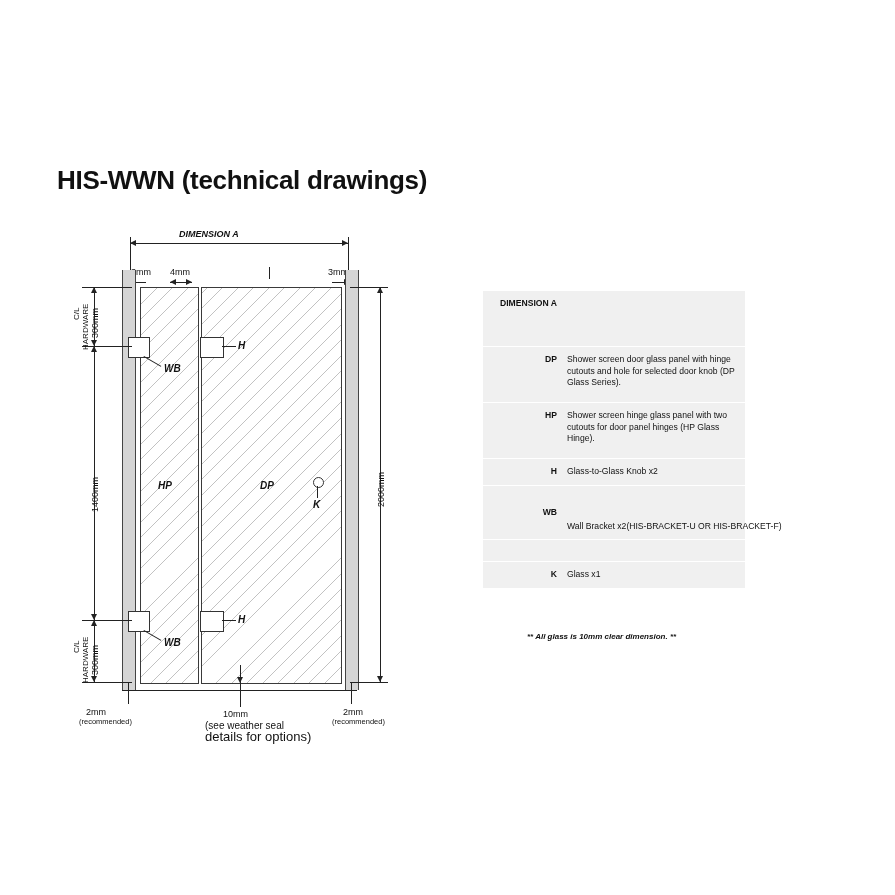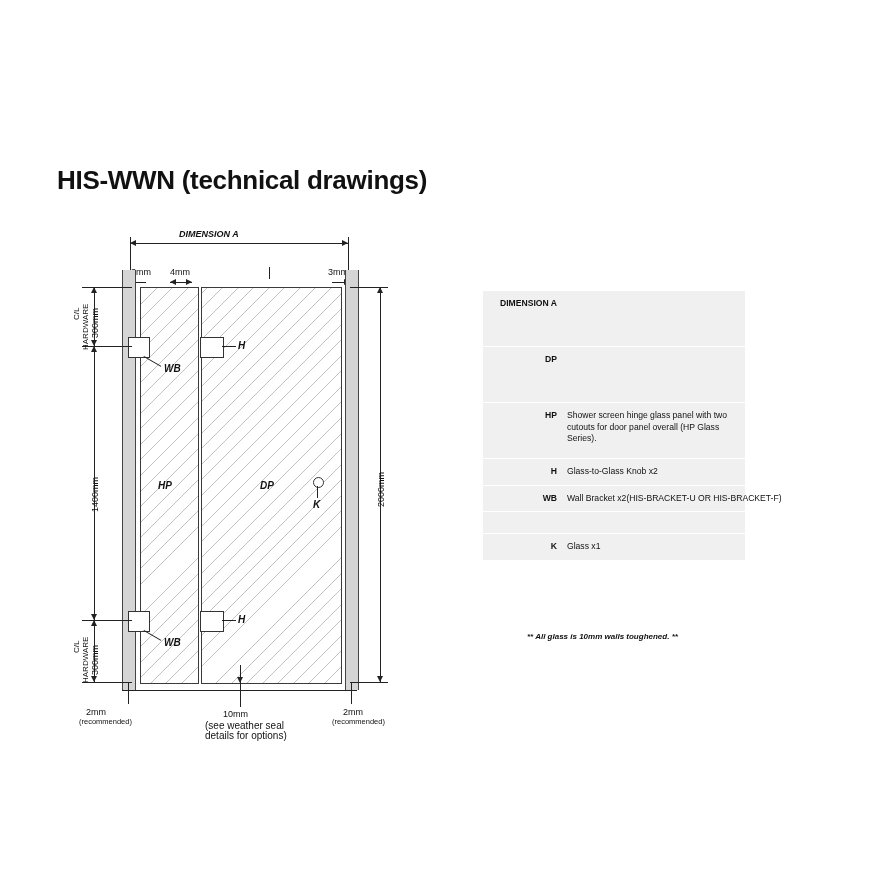--- a/index.html
+++ b/index.html
@@ -291,53 +291,54 @@
     <div class="dline h" style="left:62px; top:465px; width:235px;"></div>
 
     <div class="dline v" style="left:68px; top:457px; height:22px;"></div>
     <div class="lbl" style="left:26px; top:482px;">2mm</div>
     <div class="lbl" style="left:19px; top:493px; font-size:7.5px;">(recommended)</div>
 
     <div class="dline v" style="left:180px; top:440px; height:42px;"></div>
     <div class="arrow down" style="left:177px; top:452px;"></div>
     <div class="lbl" style="left:163px; top:484px;">10mm</div>
     <div class="lbl" style="left:145px; top:495px; font-size:10px;">(see weather seal</div>
-    <div class="lbl" style="left:145px; top:505px; font-size:10px;">details for options)</div>
+    <div class="lbl" style="left:145px; top:505px; font-size:13px;">details for options)</div>
 
     <div class="dline v" style="left:291px; top:457px; height:22px;"></div>
     <div class="lbl" style="left:283px; top:482px;">2mm</div>
     <div class="lbl" style="left:272px; top:493px; font-size:7.5px;">(recommended)</div>
 
   </div>
 
   <div id="legend">
 
     <div class="lg-row tall">
       <div class="lg-key">DIMENSION A</div>
     </div>
     <div class="lg-row tall">
       <div class="lg-key">DP</div>
+      <div class="lg-val">Shower screen door glass panel with hinge cutouts and hole for selected door knob (DP Glass Series).</div>
     </div>
     <div class="lg-row tall">
       <div class="lg-key">HP</div>
-      <div class="lg-val">Shower screen hinge glass panel with two cutouts for door panel overall (HP Glass Series).</div>
+      <div class="lg-val">Shower screen hinge glass panel with two cutouts for door panel hinges (HP Glass Hinge).</div>
     </div>
     <div class="lg-row" style="min-height:26px; align-items:center;">
       <div class="lg-key">H</div>
       <div class="lg-val">Glass-to-Glass Knob x2</div>
     </div>
     <div class="lg-row" style="min-height:26px; align-items:center;">
       <div class="lg-key">WB</div>
-      <div class="lg-val" style="white-space:nowrap;">Wall Bracket x2(HIS-BRACKET-U OR HIS-BRACKET-F)</div>
+      <div class="lg-val" style="white-space:nowrap;margin-top:28px;">Wall Bracket x2(HIS-BRACKET-U OR HIS-BRACKET-F)</div>
     </div>
     <div class="lg-row spacer">
       <div class="lg-key"></div>
       <div class="lg-val"></div>
     </div>
     <div class="lg-row" style="min-height:26px; align-items:center;">
       <div class="lg-key">K</div>
       <div class="lg-val">Glass x1</div>
     </div>
   </div>
 
-  <div class="legend-note">** All glass is 10mm walls toughened. **</div>
+  <div class="legend-note">** All glass is 10mm clear dimension. **</div>
 
 </div>
 
 </body></html>

